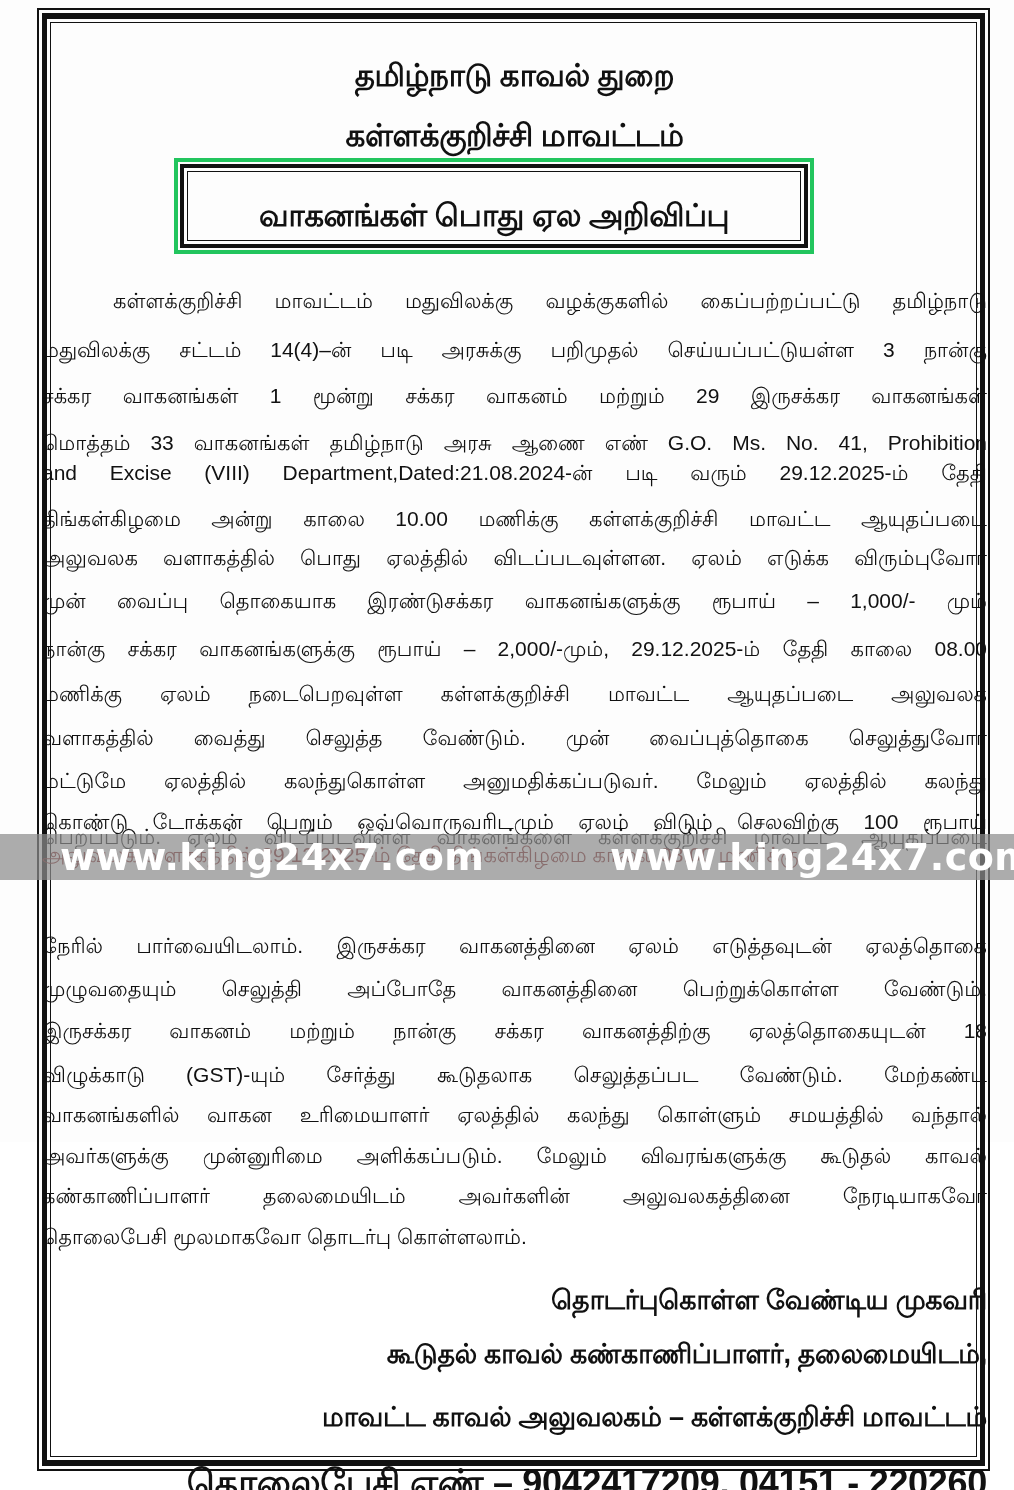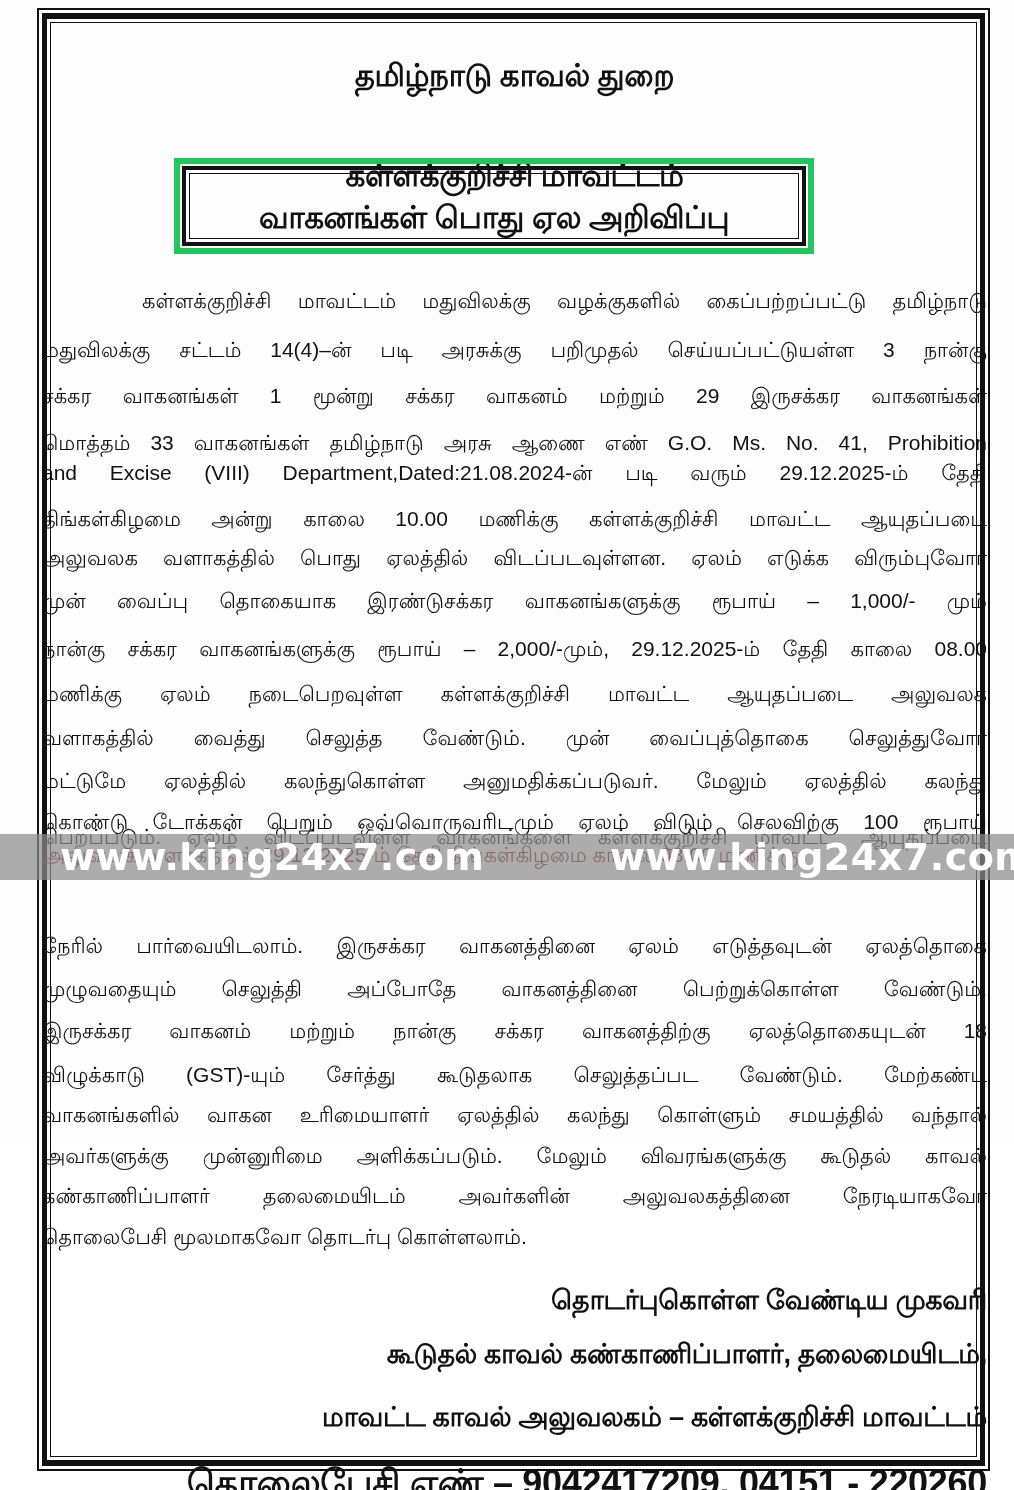--- a/index.html
+++ b/index.html
@@ -48,26 +48,26 @@
       width: 945px;
     }
     .title1, .title2 {
       text-align: center;
       font-weight: bold;
       font-size: 31px;
       letter-spacing: -0.5px;
       line-height: 1;
     }
     .title1 { position: absolute; top: 20px; left: 0; width: 945px; }
-    .title2 { position: absolute; top: 80px; left: 0; width: 945px; margin-top: 40px; }
+    .title2 { position: absolute; top: 80px; left: 0; width: 945px; }
     .notice-box {
       position: absolute;
       left: 132px; top: 118px;
       width: 640px; height: 96px;
-      border: 6px solid #22c55e;
+      border: 4px solid #22c55e;
       box-sizing: border-box;
     }
     .notice-box::before {
       content: "";
       position: absolute;
       left: 2px; top: 2px; right: 2px; bottom: 2px;
       border: 4px solid #111;
     }
     .notice-box::after {
       content: "";
@@ -94,21 +94,21 @@
     .line {
       position: absolute;
       left: 0;
       width: 945px;
       font-size: 21px;
       line-height: 1;
       white-space: nowrap;
       text-align: justify;
       text-align-last: justify;
     }
-    .line.first { padding-left: 100px; box-sizing: border-box; }
+    .line.first { padding-left: 71px; box-sizing: border-box; }
     .line.last { text-align-last: left; }
     .footer {
       position: absolute;
       left: 0; top: 1247px;
       width: 945px;
     }
     .foot-line {
       position: absolute;
       left: 0; width: 945px;
       text-align: right;

